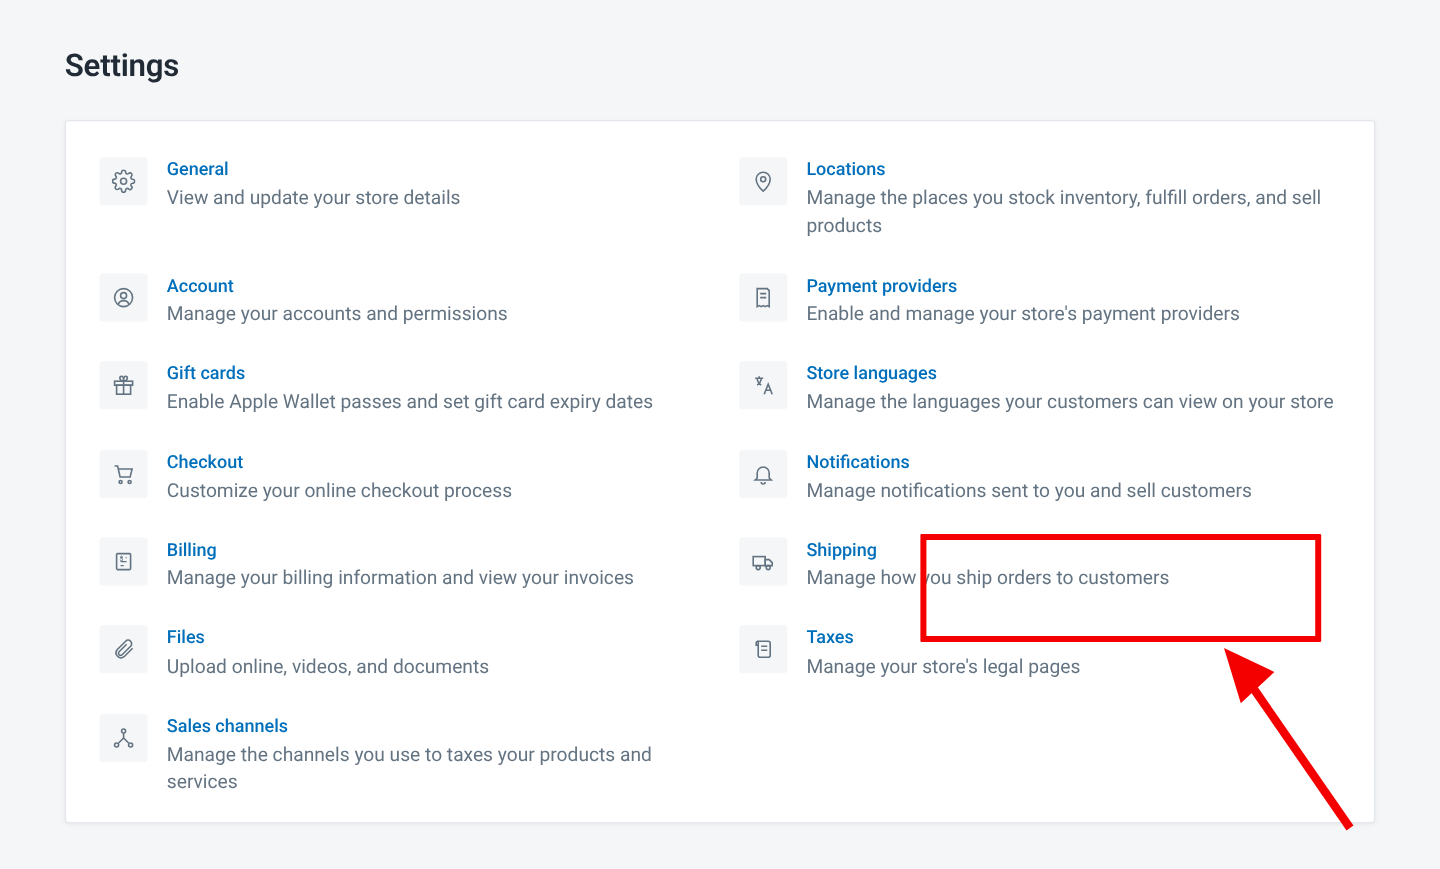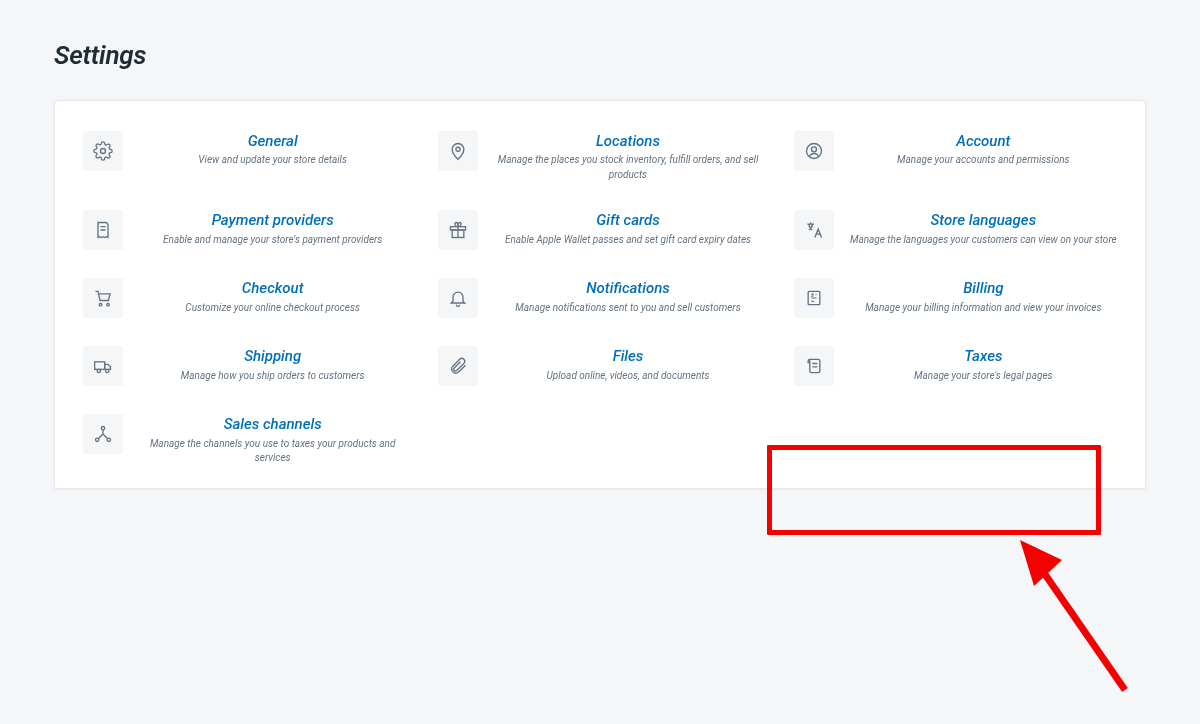--- a/index.html
+++ b/index.html
@@ -6,42 +6,40 @@
   html, body {
     width: 1200px;
     height: 724px;
     background: #f4f6f8;
     font-family: -apple-system, BlinkMacSystemFont, "Segoe UI", Roboto, Helvetica, Arial, sans-serif;
     color: #212b36;
     overflow: hidden;
   }
   .page {
     padding: 40px 54px 30px 54px;
-    font-style: italic;
   }
   .page-title {
     font-size: 26px;
     font-weight: 600;
     color: #212b36;
     margin-bottom: 30px;
     letter-spacing: -0.2px;
   }
   .card {
     background: #ffffff;
     border: 1px solid #e4e7eb;
     border-radius: 3px;
     box-shadow: 0 0 0 0 rgba(0,0,0,0.02), 0 1px 3px rgba(63,63,68,0.06);
     padding: 30px 28px 22px 28px;
   }
   .grid {
     display: grid;
-    grid-template-columns: repeat(3, 1fr);
+    grid-template-columns: repeat(2, 1fr);
     column-gap: 32px;
     row-gap: 28px;
-    text-align: center;
   }
   .item {
     display: flex;
     align-items: flex-start;
     gap: 16px;
     cursor: pointer;
     position: relative;
   }
   .icon-box {
     flex: 0 0 40px;
@@ -67,21 +65,21 @@
   }
   .item-title {
     color: #006fbb;
     font-size: 15px;
     font-weight: 500;
     line-height: 1.35;
     margin-bottom: 2px;
   }
   .item-desc {
     color: #637381;
-    font-size: 10px;
+    font-size: 16px;
     line-height: 1.45;
   }
   
   .highlight-overlay {
     position: absolute;
     border: 5px solid #f40000;
     pointer-events: none;
     border-radius: 1px;
   }
   

